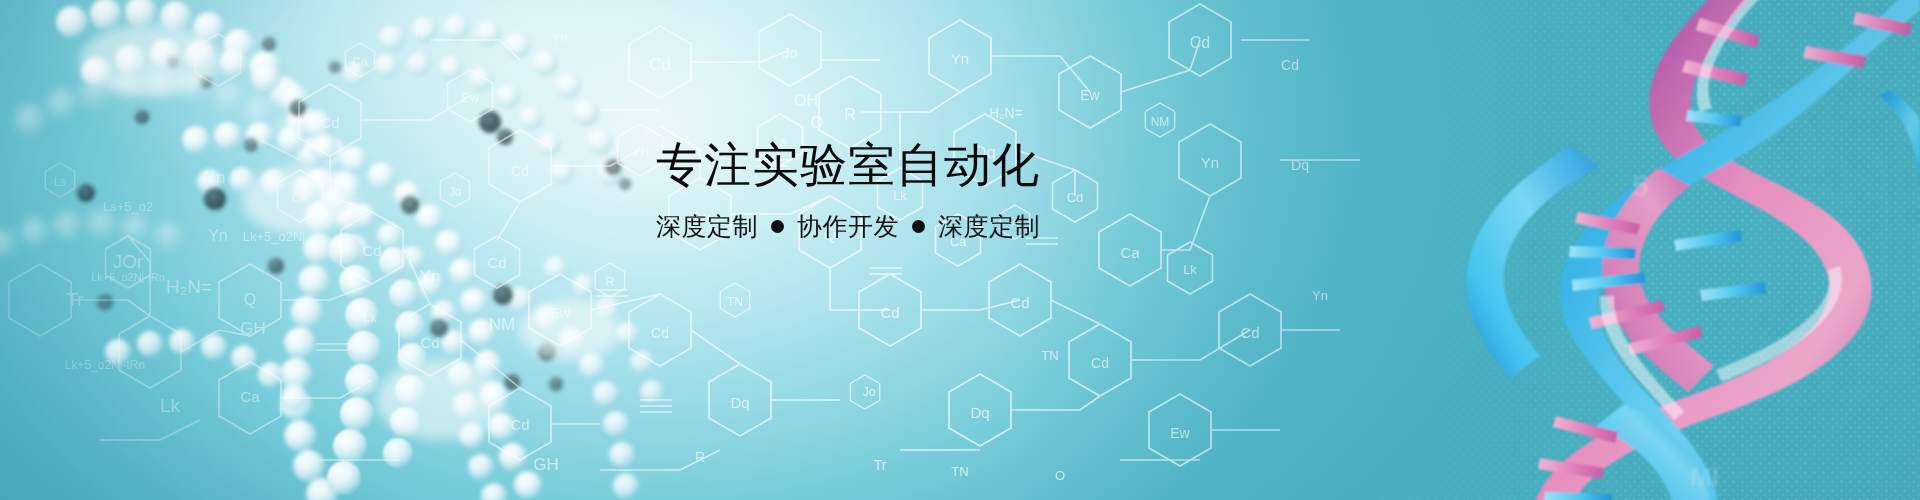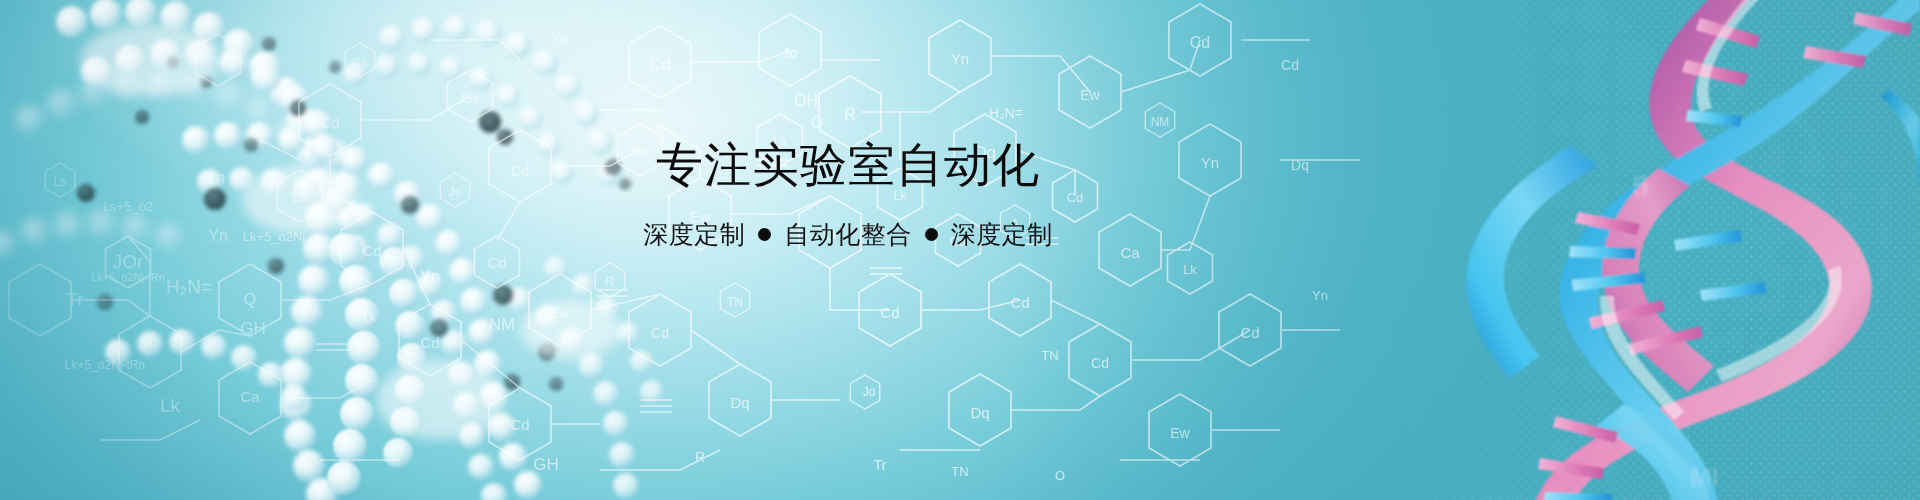--- a/index.html
+++ b/index.html
@@ -62,21 +62,21 @@
     z-index:40;
   }
   .headline{
     font-family:"DejaVu Sans","Liberation Sans",sans-serif;
     font-size:47px;
     line-height:1.14;
     font-weight:400;
     color:#0b0b0c;
     letter-spacing:1px;
     white-space:nowrap;
-    margin:0 0 28px 0;
+    margin:0 0 20px 0;
   }
   .subline{
     font-family:"DejaVu Sans","Liberation Sans",sans-serif;
     font-size:25px;
     line-height:1.2;
     font-weight:400;
     color:#101113;
     letter-spacing:.5px;
     white-space:nowrap;
     margin:0;
@@ -690,20 +690,20 @@
         </g>
       </g>
     </svg>
   </div>
 
   <div class="text-block">
     <h1 class="headline">专注实验室自动化</h1>
     <div class="subline">
       <span>深度定制</span>
       <span class="sub-sep"></span>
-      <span>自动化整合</span>
+      <span>协作开发</span>
       <span class="sub-sep"></span>
       <span>深度定制</span>
     </div>
   </div>
 
   <div class="bg-vignette"></div>
 </div>
 
 </body></html>

